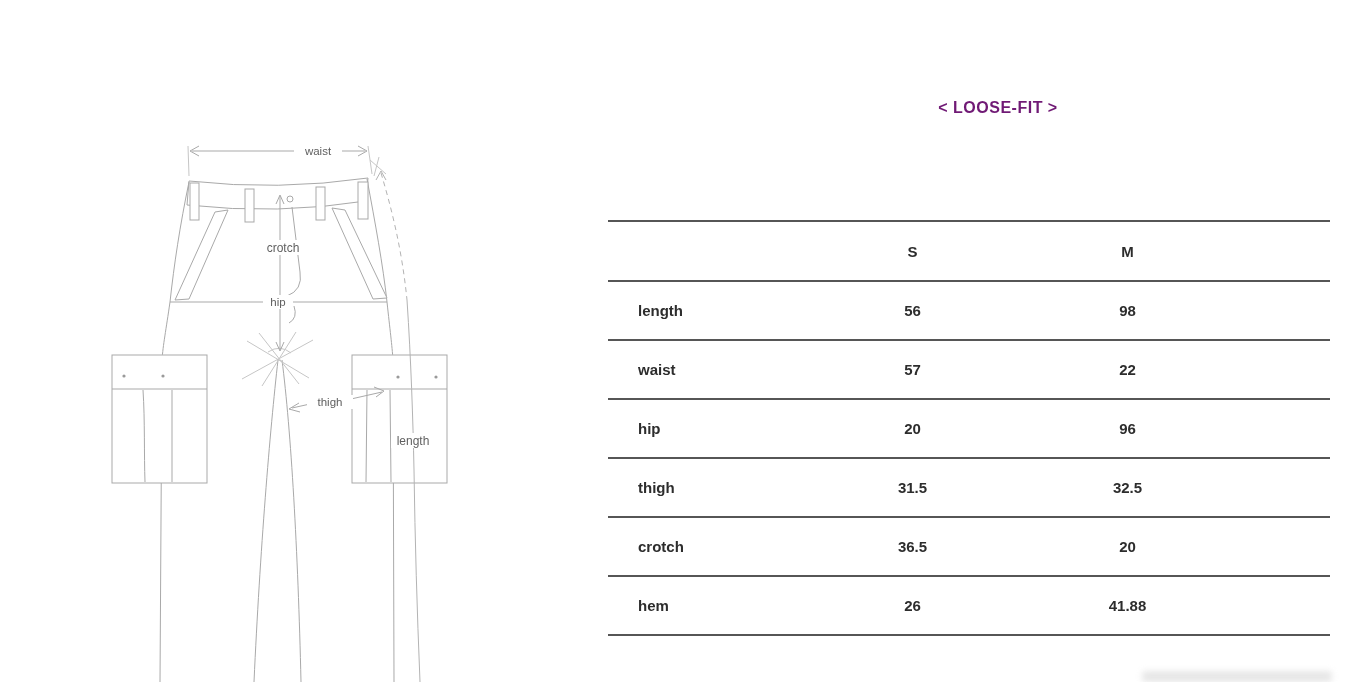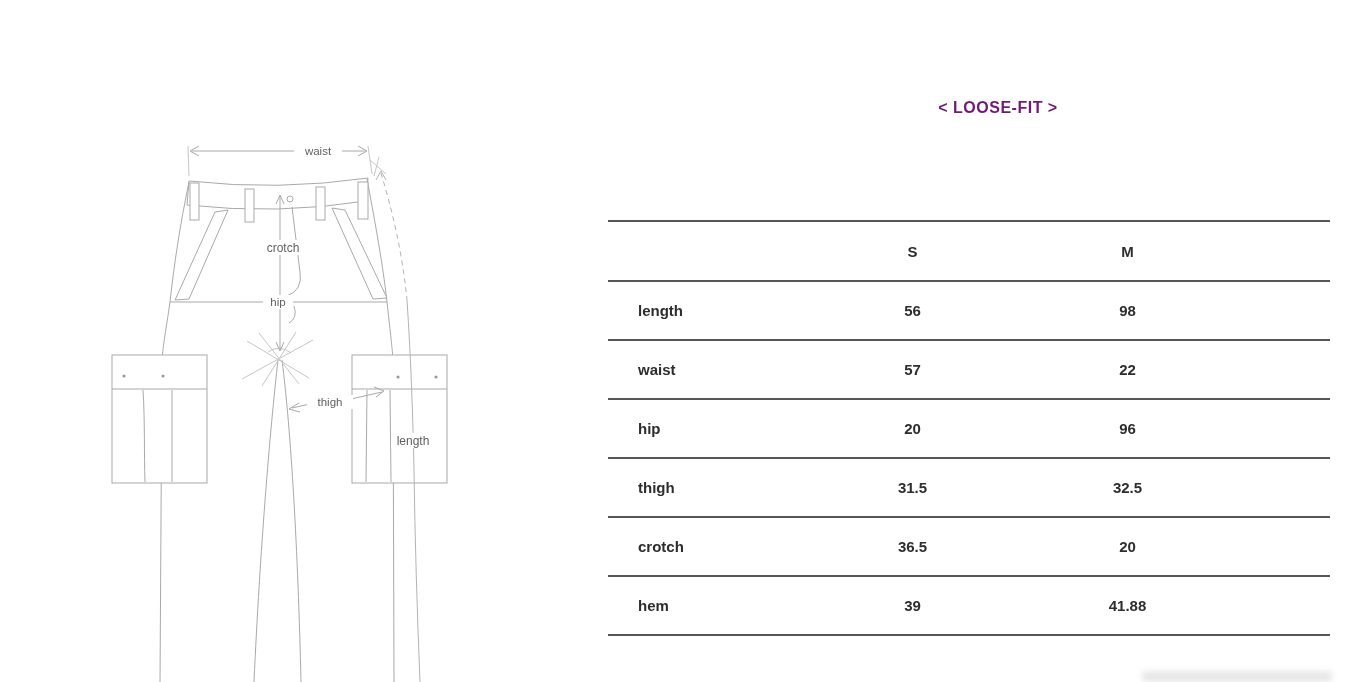--- a/index.html
+++ b/index.html
@@ -229,21 +229,21 @@
         <td></td>
       </tr>
       <tr>
         <td class="lbl">crotch</td>
         <td class="val">36.5</td>
         <td class="val">20</td>
         <td></td>
       </tr>
       <tr>
         <td class="lbl">hem</td>
-        <td class="val">39</td>
+        <td class="val">26</td>
         <td class="val">41.88</td>
         <td></td>
       </tr>
     </tbody>
   </table>
 
   <div class="smudge"></div>
 
 </div>
 

